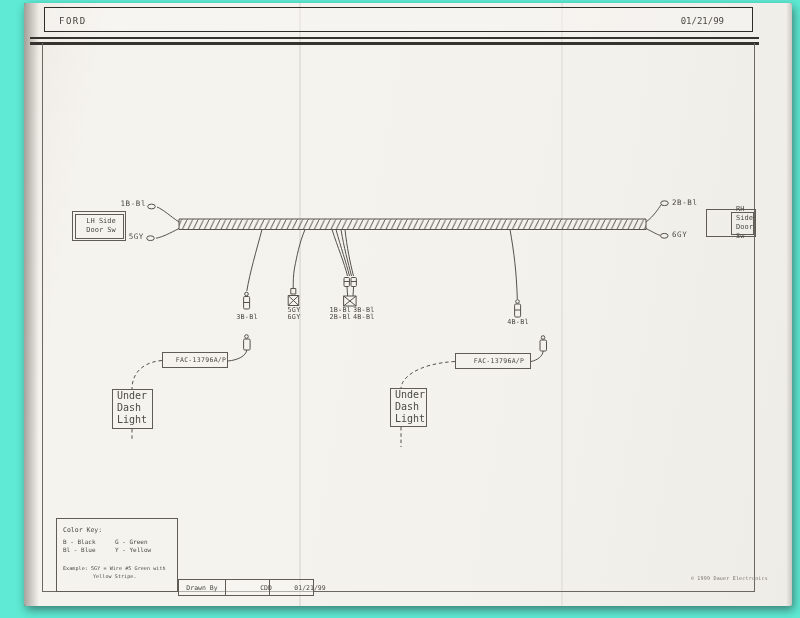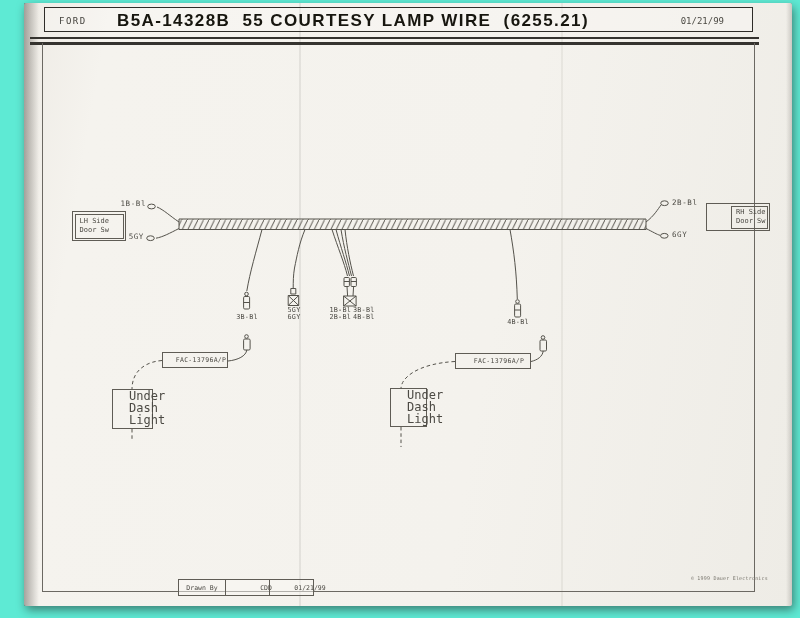--- a/index.html
+++ b/index.html
@@ -31,34 +31,34 @@
   .frame{position:absolute;left:42px;top:43px;width:713px;height:549px;box-sizing:border-box;
     border-left:1px solid #6b6862;border-right:1px solid #6b6862;border-bottom:1px solid #6b6862;}
 
   .box{position:absolute;border:1px solid #5f5c55;box-sizing:border-box;color:#4c4a44;padding-left:12px;}
   .pass-box{left:55px;top:48px;width:154px;height:18px;font-size:7.5px;line-height:17px;padding-left:8px;}
 
   .dbox{position:absolute;border:1px solid #5f5c55;box-sizing:border-box;padding:1.5px;}
   .dbox-in{border:1px solid #5f5c55;width:100%;height:100%;box-sizing:border-box;
     display:flex;flex-direction:column;justify-content:center;padding-left:4px;
     font-size:7px;line-height:9px;color:#4c4a44;}
-  .lh-box{left:72px;top:211px;width:54px;height:30px;}
-  .rh-box{left:706px;top:203px;width:64px;height:28px;padding-left:24px;}
+  .lh-box{left:72px;top:211px;width:54px;height:30px;text-align:center;}
+  .rh-box{left:706px;top:209px;width:50px;height:28px;padding-left:24px;}
 
   .wl{position:absolute;font-size:7.5px;letter-spacing:.6px;color:#4c4a44;line-height:8px;white-space:nowrap;}
   .wl-s{font-size:6.8px;letter-spacing:.2px;line-height:7.5px;}
   .ctr{text-align:center;}
   .rgt{text-align:right;}
   .row2{display:flex;gap:2px;justify-content:center;}
 
   .fac-box{height:16px;font-size:6.5px;line-height:15px;text-align:center;letter-spacing:.3px;}
   .fac-left{left:162px;top:352px;width:66px;}
   .fac-right{left:455px;top:353px;width:76px;}
 
-  .lamp-box{font-size:12px;line-height:12px;padding-left:16px;}
+  .lamp-box{font-size:10px;line-height:12px;padding-left:4px;}
   .lamp-left{left:112px;top:389px;width:41px;height:40px;}
   .lamp-right{left:390px;top:388px;width:37px;height:39px;}
 
   .colorkey{left:56px;top:518px;width:122px;height:74px;font-size:6px;color:#4c4a44;}
   .ck-h{position:absolute;left:6px;top:7px;font-size:6.5px;}
   .ck-r1{position:absolute;left:6px;top:19px;}
   .ck-r2{position:absolute;left:6px;top:27px;}
   .ck-c1{position:absolute;left:58px;top:19px;}
   .ck-c2{position:absolute;left:58px;top:27px;}
   .ck-e1{position:absolute;left:6px;top:46px;font-size:5px;letter-spacing:.1px;}
@@ -163,21 +163,20 @@
       </g>
       <g stroke-dasharray="3.5 2.8">
         <path d="M455,361.5 C437,362.5 422,366.5 412,373 C405,377.8 401.5,382.5 401,388"></path>
         <path d="M401,427 L401,447"></path>
       </g>
     </g>
   </svg>
 
   <div class="title-box">
     <span class="brand">FORD</span>
-    <span class="dtitle">B5A-14328B  55 COURTESY LAMP WIRE  (6255.21)</span>
     <span class="ddate">01/21/99</span>
   </div>
   <div class="thick-rule"></div>
   <div class="frame"></div>
 
 
   <div class="dbox lh-box">
     <div class="dbox-in">
       <div>LH Side</div>
       <div>Door Sw</div>
@@ -226,20 +225,29 @@
     <div>Under</div>
     <div>Dash</div>
     <div>Light</div>
   </div>
   <div class="box lamp-box lamp-right">
     <div>Under</div>
     <div>Dash</div>
     <div>Light</div>
   </div>
 
+  <div class="box colorkey">
+    <div class="ck-h">Color Key:</div>
+    <div class="ck-r1">B - Black</div>
+    <div class="ck-r2">Bl - Blue</div>
+    <div class="ck-c1">G - Green</div>
+    <div class="ck-c2">Y - Yellow</div>
+    <div class="ck-e1">Example: 5GY = Wire #5 Green with</div>
+    <div class="ck-e2">Yellow Stripe.</div>
+  </div>
 
   <div class="drawnby">
     <div class="cell c1">Drawn By</div>
     <div class="cell c2">CDD</div>
     <div class="cell c3">01/21/99</div>
   </div>
 
   <div class="copyright">© 1999 Dauer Electronics</div>
 
 </div>

